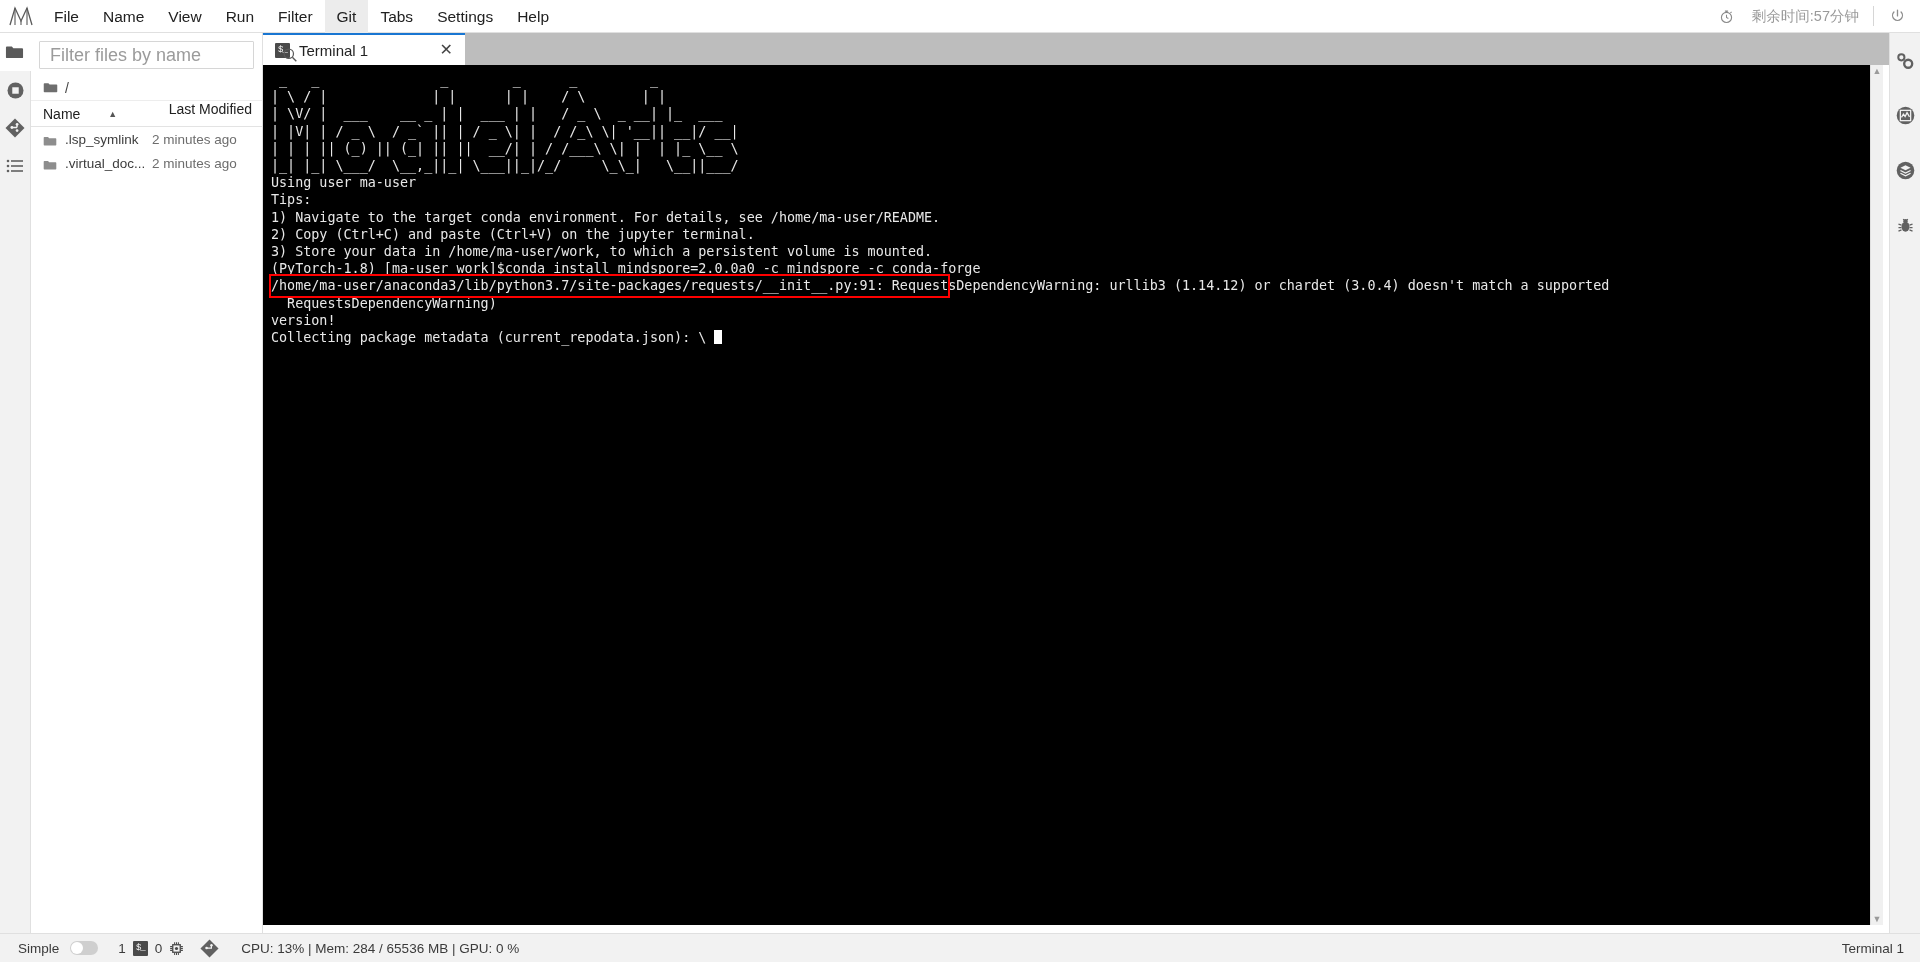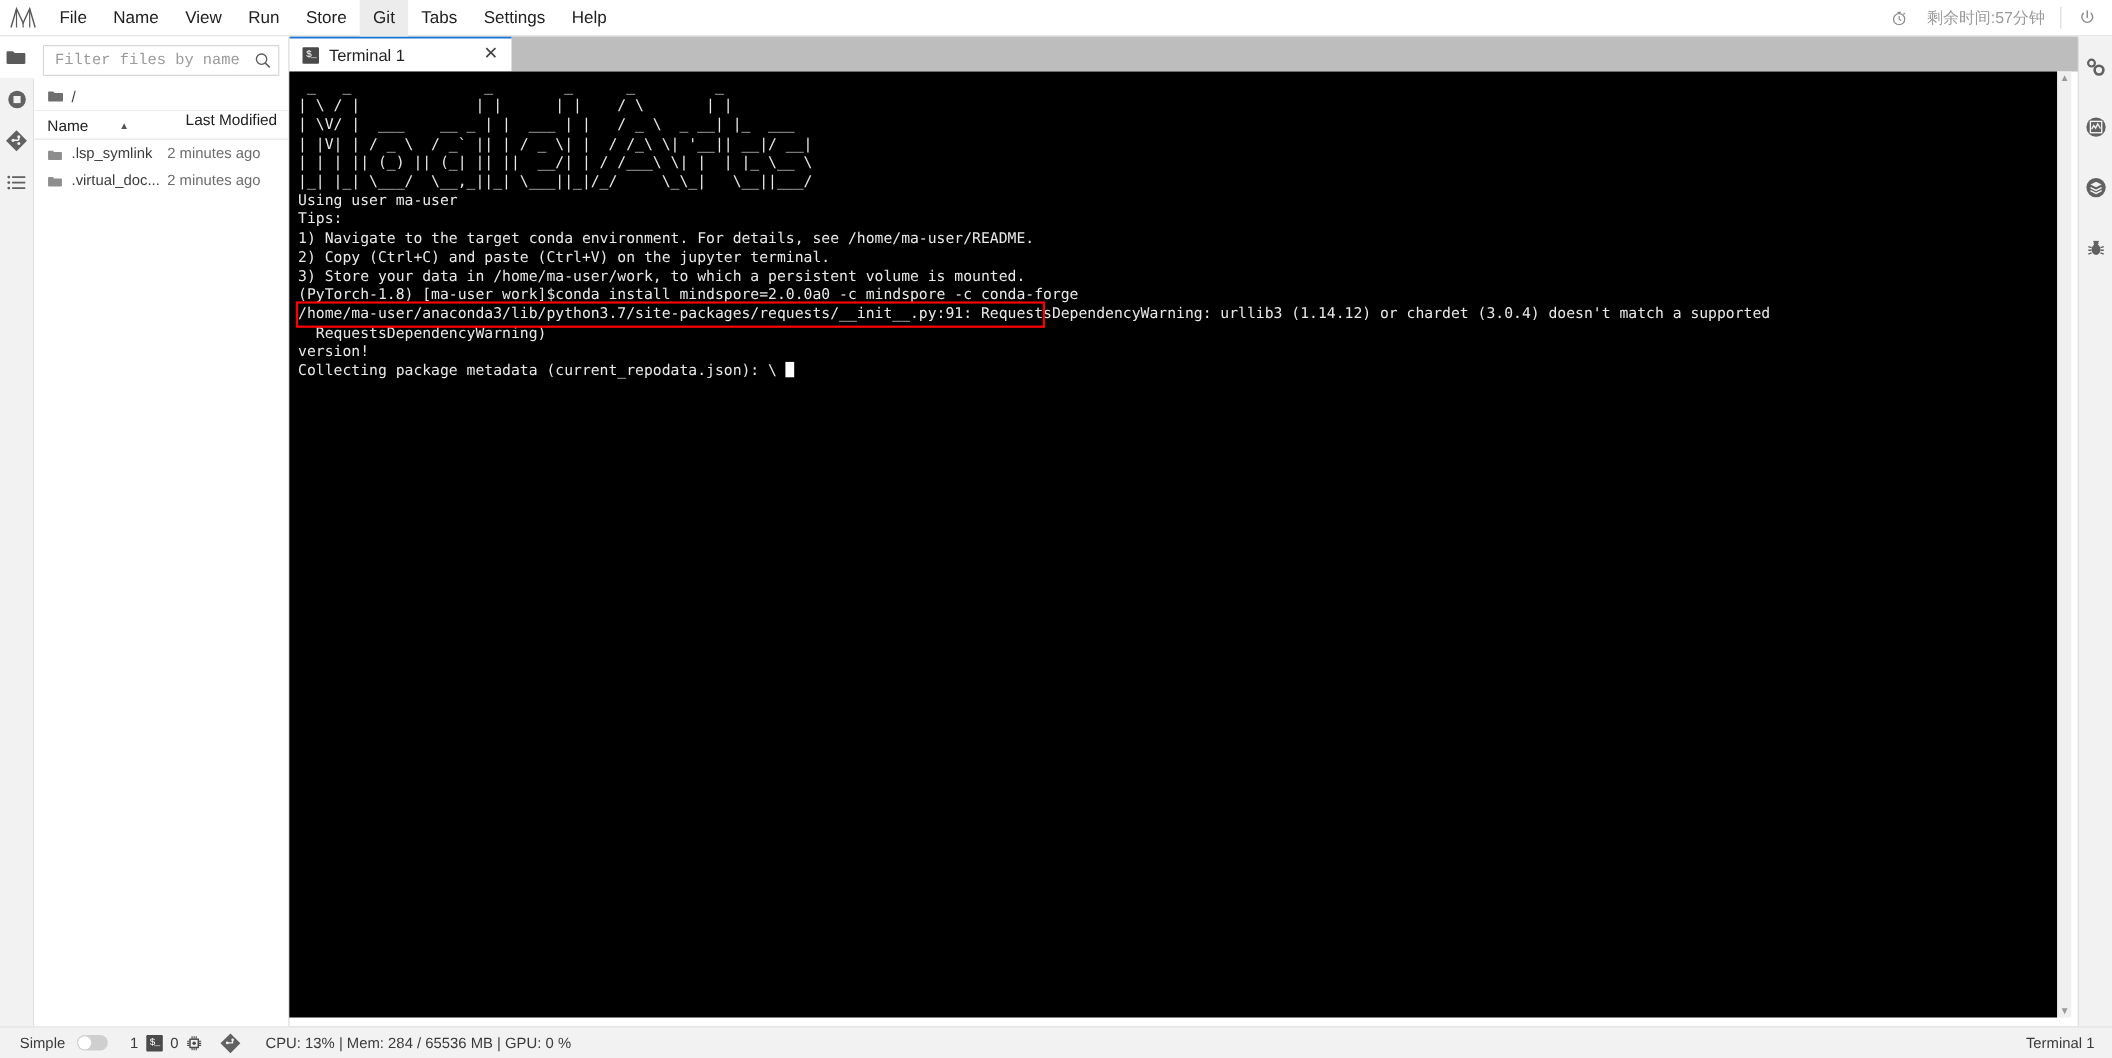--- a/index.html
+++ b/index.html
@@ -77,22 +77,22 @@
   .tb-icon { width: 34px; height: 28px; display:flex; align-items:center; justify-content:center; color:#5a5a5a; }
   .tb-icon.blue { color: #1976d2; }
   .fp-folder-icon { width: 30px; display:flex; align-items:center; justify-content:center; color:#5a5a5a; }
 
   .filter-wrap { padding: 8px 8px 6px 8px; }
   .filter-box {
     height: 28px; border: 1px solid #d6d6d6; border-radius: 1px;
     display: flex; align-items: center; padding: 0 6px 0 10px; background: #fff;
   }
   .filter-box input {
-    flex: 1 1 auto; border: 0; outline: 0; font-size: 14px;
-    color: #a21caf; font-family: Liberation Mono, monospace; background: transparent;
+    flex: 1 1 auto; border: 0; outline: 0; font-size: 18px;
+    color: #a21caf; font-family: Liberation Sans, sans-serif; background: transparent;
   }
   .filter-box input::placeholder { color: #9b9b9b; }
   .breadcrumb {
     height: 26px; display: flex; align-items: center; gap: 7px;
     padding: 0 8px 0 12px; font-size: 14px; color: #444;
     border-bottom: 1px solid #ededed;
   }
   .dirlist-head {
     display: flex; height: 26px;
     border-bottom: 1px solid #e3e3e3; font-size: 14px; color: #212121;
@@ -202,21 +202,21 @@
       <svg width="24" height="22" viewBox="0 0 24 22">
         <path d="M1 20 L6 3 L12 16 L18 3 L23 20" fill="none" stroke="#5a5a5a" stroke-width="1.3"></path>
         <path d="M6 3 L6 20 M18 3 L18 20" fill="none" stroke="#5a5a5a" stroke-width="1.1"></path>
         <path d="M12 16 L12 20" fill="none" stroke="#5a5a5a" stroke-width="1.1"></path>
       </svg>
     </div>
     <div class="menu-item">File</div>
     <div class="menu-item">Name</div>
     <div class="menu-item">View</div>
     <div class="menu-item">Run</div>
-    <div class="menu-item">Store</div>
+    <div class="menu-item">Filter</div>
     <div class="menu-item hover">Git</div>
     <div class="menu-item">Tabs</div>
     <div class="menu-item">Settings</div>
     <div class="menu-item">Help</div>
     <div class="menubar-spacer"></div>
     <div class="timer-box">
       <span class="clock">
         <svg width="15" height="15" viewBox="0 0 16 16">
           <circle cx="8" cy="9" r="5.4" fill="none" stroke="#8a8a8a" stroke-width="1.2"></circle>
           <path d="M8 6 L8 9 L10 10.2" fill="none" stroke="#8a8a8a" stroke-width="1.1"></path>

